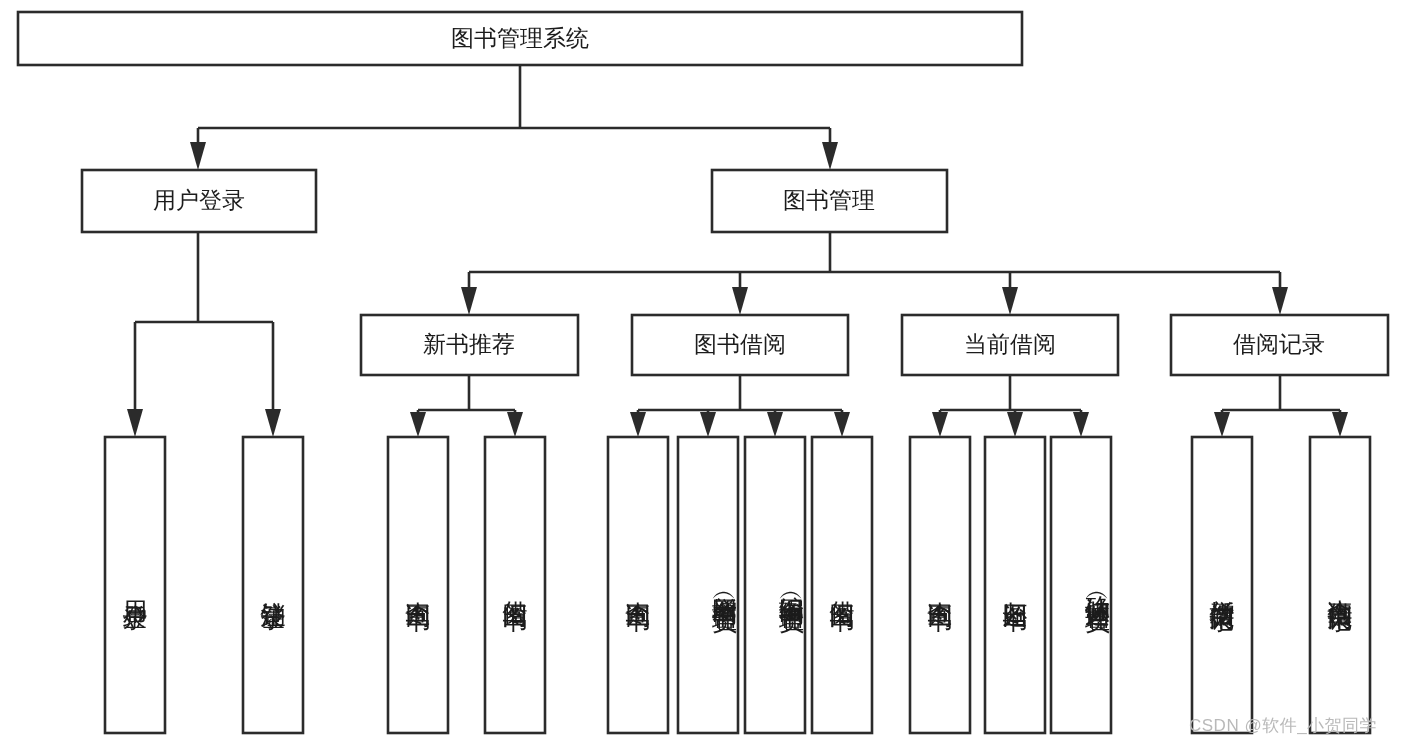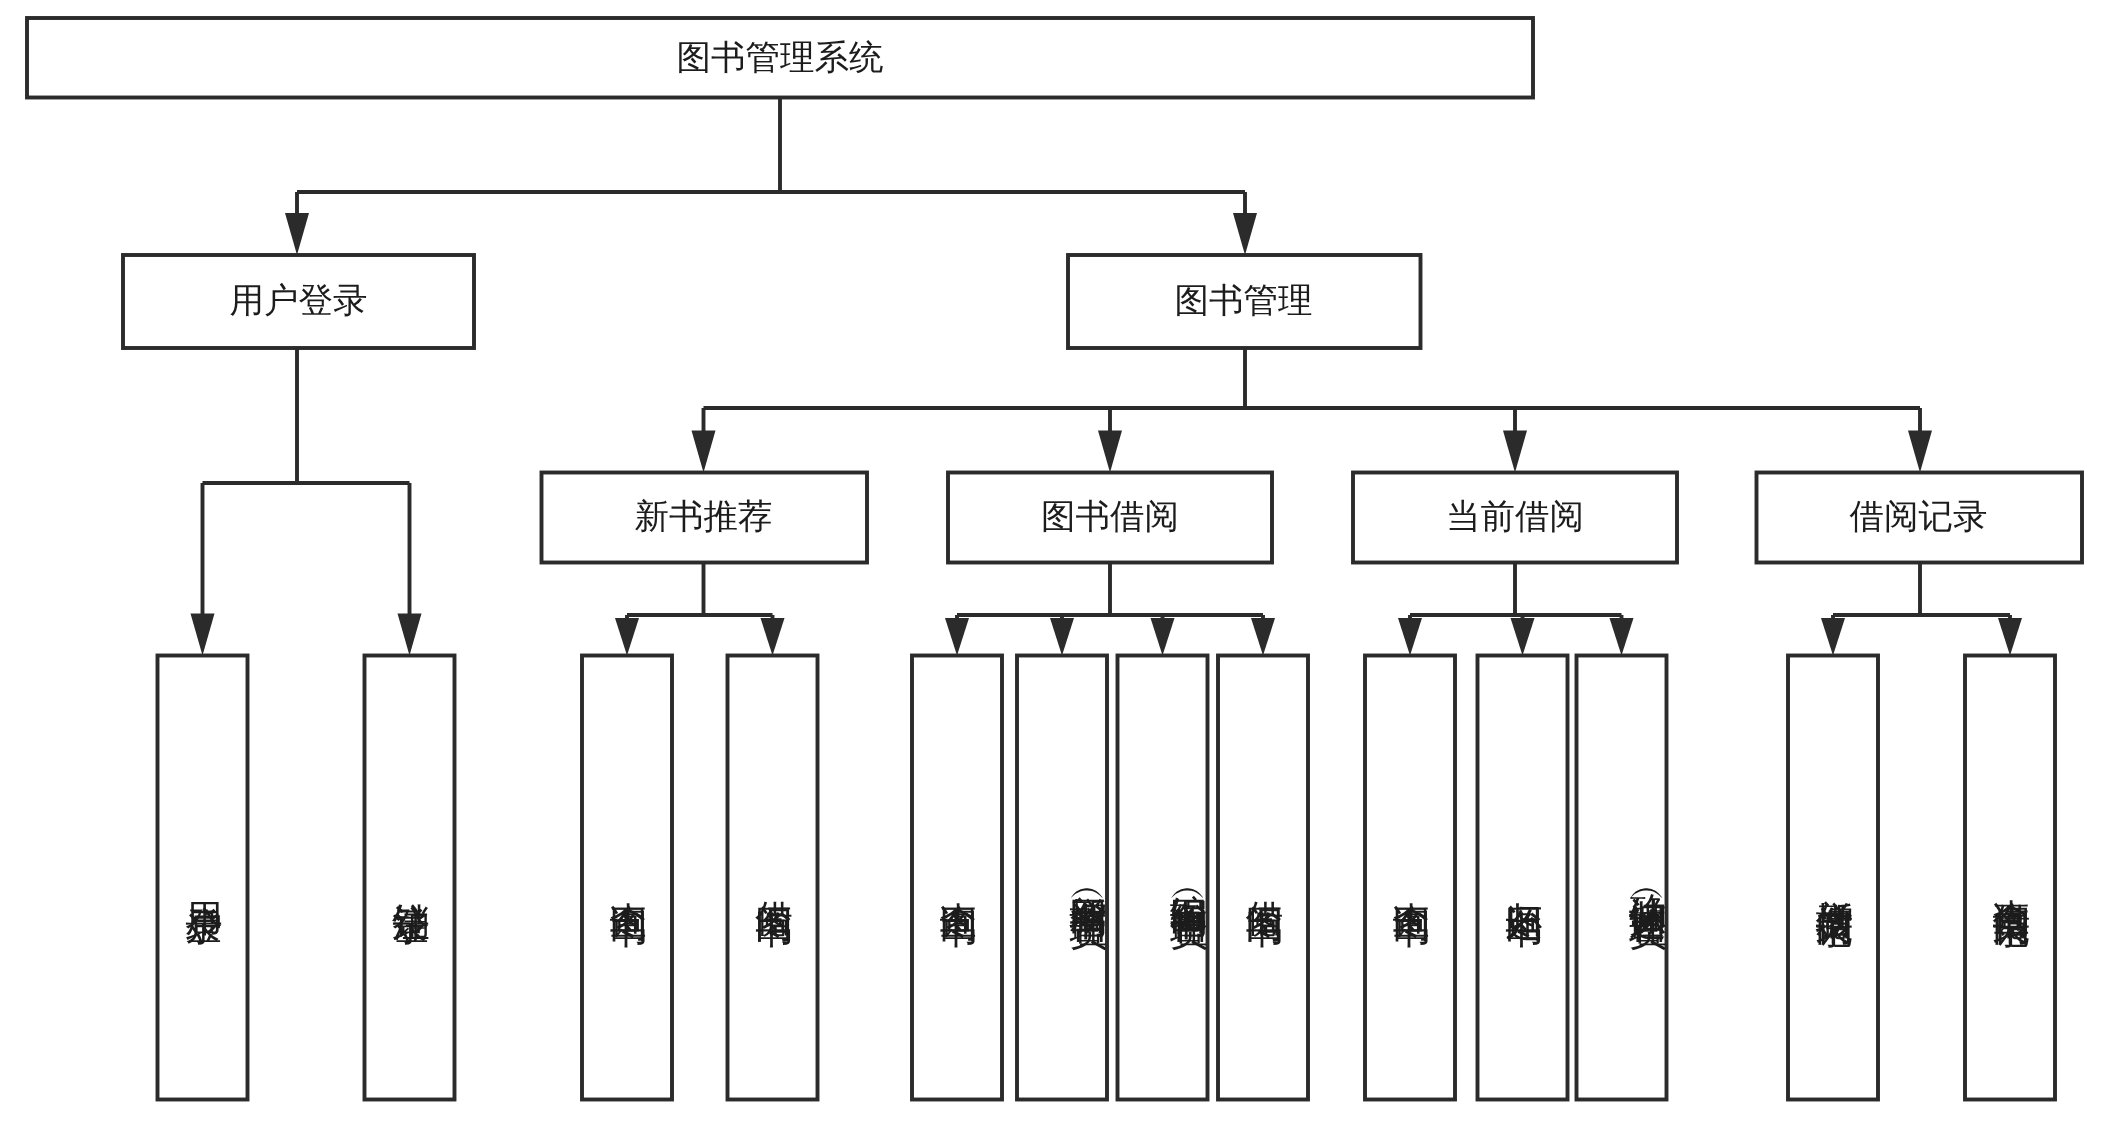--- a/index.html
+++ b/index.html
@@ -215,14 +215,15 @@
   <div class="vert-label" style="left:608px; top:437px; width:60px; height:296px;">查询图书</div>
   <div class="vert-label" style="left:678px; top:437px; width:60px; height:296px; align-items:flex-start;">新增图书（管理员）</div>
   <div class="vert-label" style="left:745px; top:437px; width:60px; height:296px; align-items:flex-start;">编辑图书（管理员）</div>
   <div class="vert-label" style="left:812px; top:437px; width:60px; height:296px;">借阅图书</div>
   <div class="vert-label" style="left:910px; top:437px; width:60px; height:296px;">查询图书</div>
   <div class="vert-label" style="left:985px; top:437px; width:60px; height:296px;">归还图书</div>
   <div class="vert-label" style="left:1051px; top:437px; width:60px; height:296px; align-items:flex-start;">确认归还（管理员）</div>
   <div class="vert-label" style="left:1192px; top:437px; width:60px; height:296px;">新增借阅记录</div>
   <div class="vert-label" style="left:1310px; top:437px; width:60px; height:296px;">查询借阅记录</div>
 
+  <div class="watermark">CSDN @软件_小贺同学</div>
 
 </div>
 
 </body></html>

